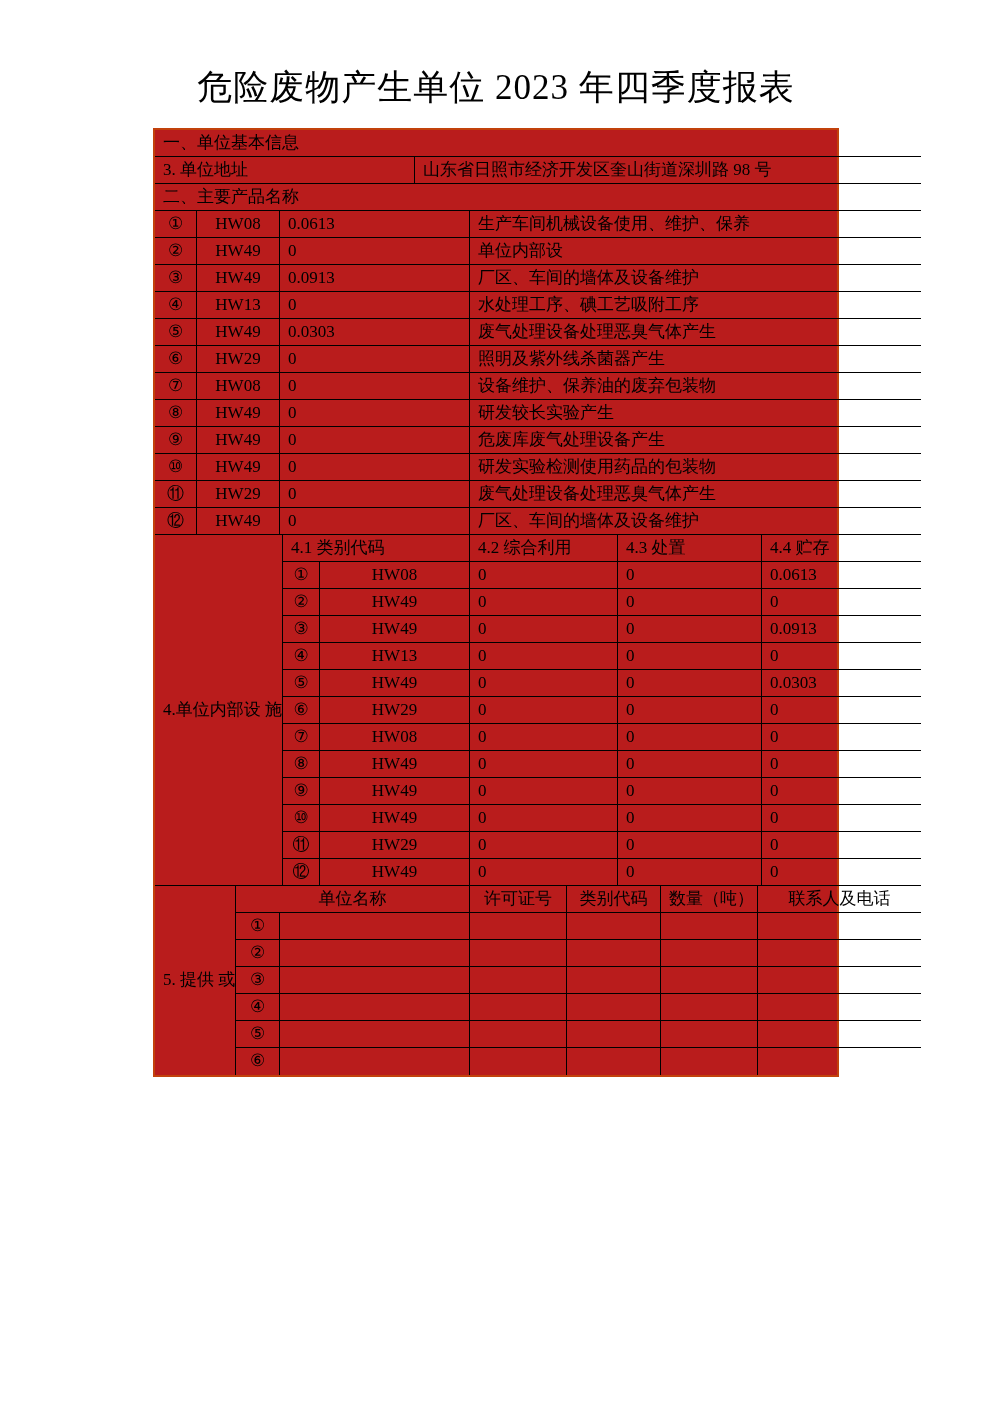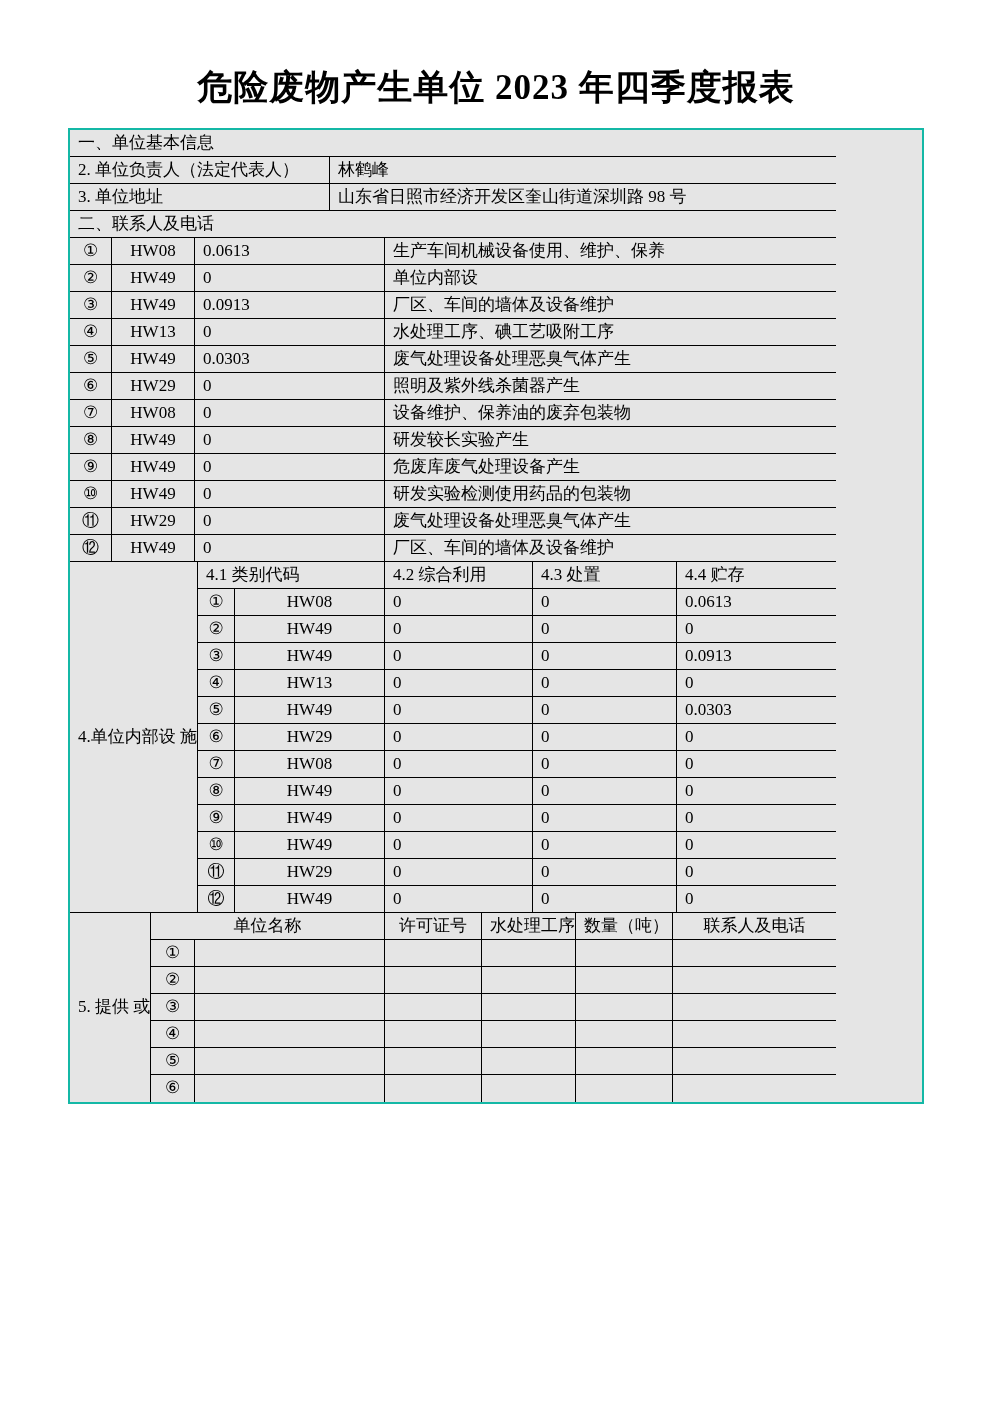--- a/index.html
+++ b/index.html
@@ -10,30 +10,30 @@
     font-family: "Liberation Serif", "DejaVu Serif", serif;
   }
   body {
     width: 992px;
     height: 1403px;
     position: relative;
   }
   h1.title {
     text-align: center;
     font-size: 35px;
-    font-weight: bold;
+    font-weight: normal;
     margin: 64px 0 17px 0;
     letter-spacing: 1px;
   }
   .sheet {
-    width: 856px;
+    width: 686px;
     margin: 0 auto;
-    border: 2px solid #14b8a6;
+    border: 2px solid #c2410c;
     box-sizing: border-box;
-    background: #e5e5e5;
+    background: #b91c1c;
   }
   table.grid {
     width: 766px;
     table-layout: fixed;
     border-collapse: separate;
     border-spacing: 0;
   }
   .grid td, .grid th {
     box-sizing: border-box;
     height: 27px;
@@ -76,29 +76,25 @@
         <col style="width:88px">
         <col style="width:197px">
         <col style="width:179px">
         <col style="width:130px">
     </colgroup>
     <tbody>
         <tr>
       <td colspan="5">一、单位基本信息</td>
     </tr>
     <tr>
-      <td colspan="2">2. 单位负责人（法定代表人）</td>
-      <td colspan="3">林鹤峰</td>
-    </tr>
-    <tr>
       <td colspan="2">3. 单位地址</td>
       <td colspan="3">山东省日照市经济开发区奎山街道深圳路 98 号</td>
     </tr>
     <tr>
-      <td colspan="5">二、联系人及电话</td>
+      <td colspan="5">二、主要产品名称</td>
     </tr>
   </tbody>
     </table>
 
   <table class="grid">
     <colgroup>
       <col style="width:42px">
         <col style="width:83px">
         <col style="width:190px">
         <col style="width:451px">
@@ -297,21 +293,21 @@
     </colgroup>
     <tbody>
         <tr>
       <td rowspan="7" class="side-label jst no-bb">5. 提供
 或委托
 外单位
 处置利
 用情况</td>
       <th colspan="2" class="ctr">单位名称</th>
       <th class="ctr">许可证号</th>
-      <th class="ctr">水处理工序</th>
+      <th class="ctr">类别代码</th>
       <th class="ctr">数量（吨）</th>
       <th class="ctr">联系人及电话</th>
     </tr>
     <tr>
       <td class="c">①</td>
       <td></td>
       <td></td>
       <td></td>
       <td></td>
       <td></td>

